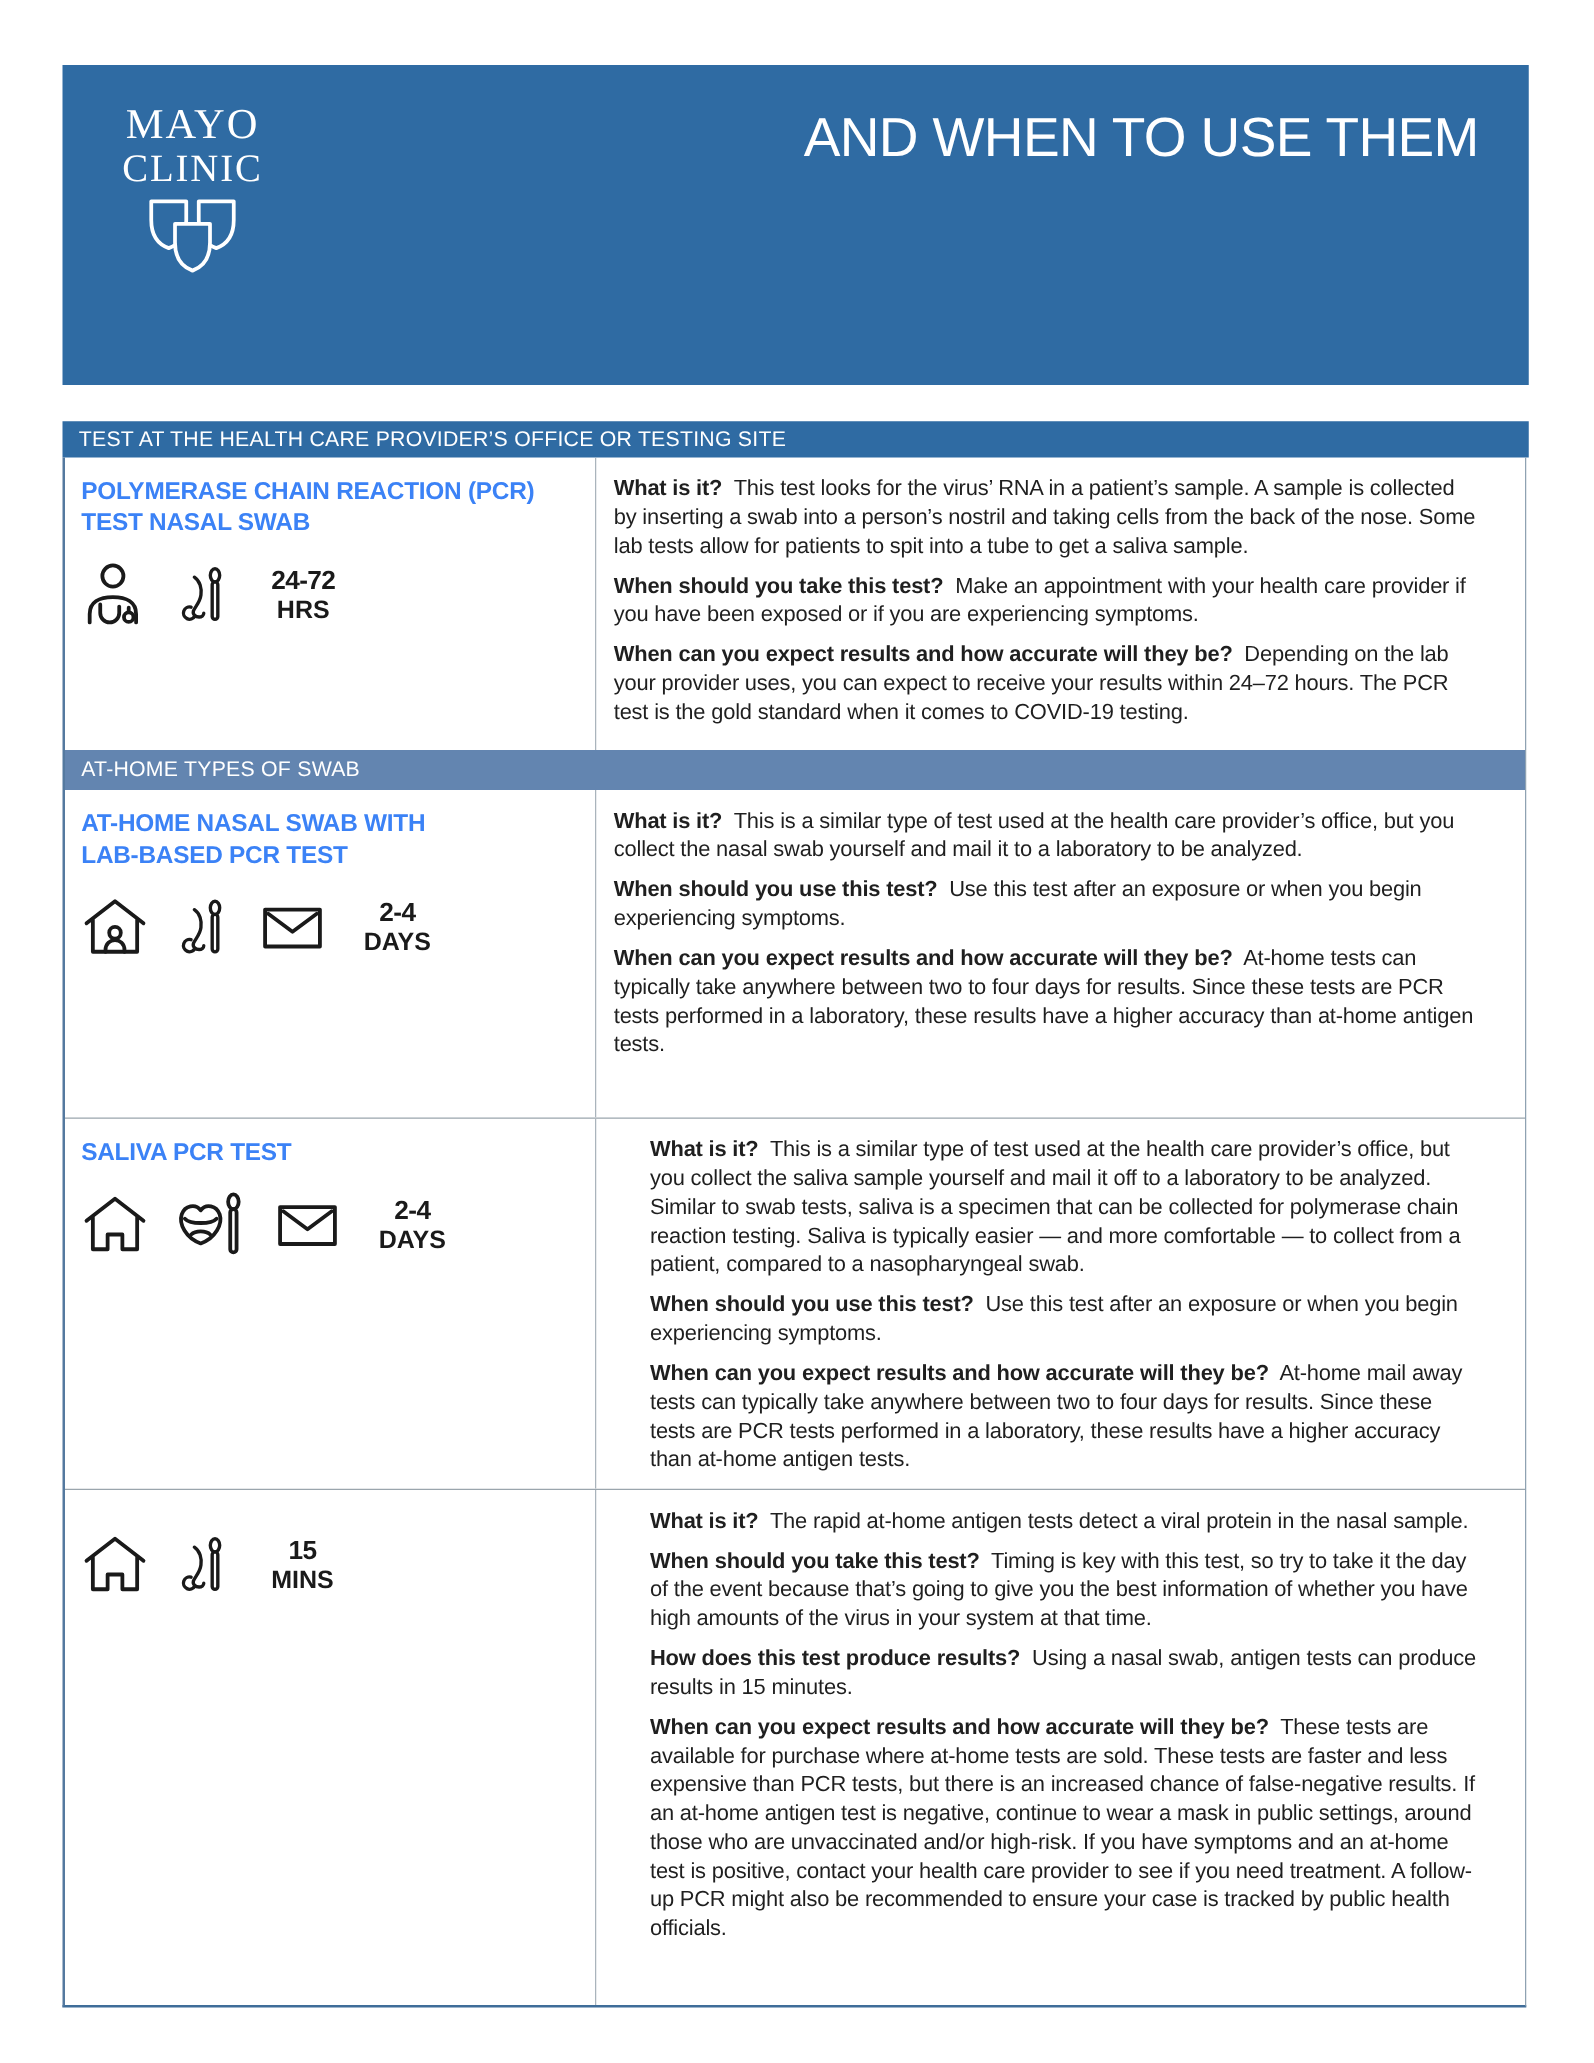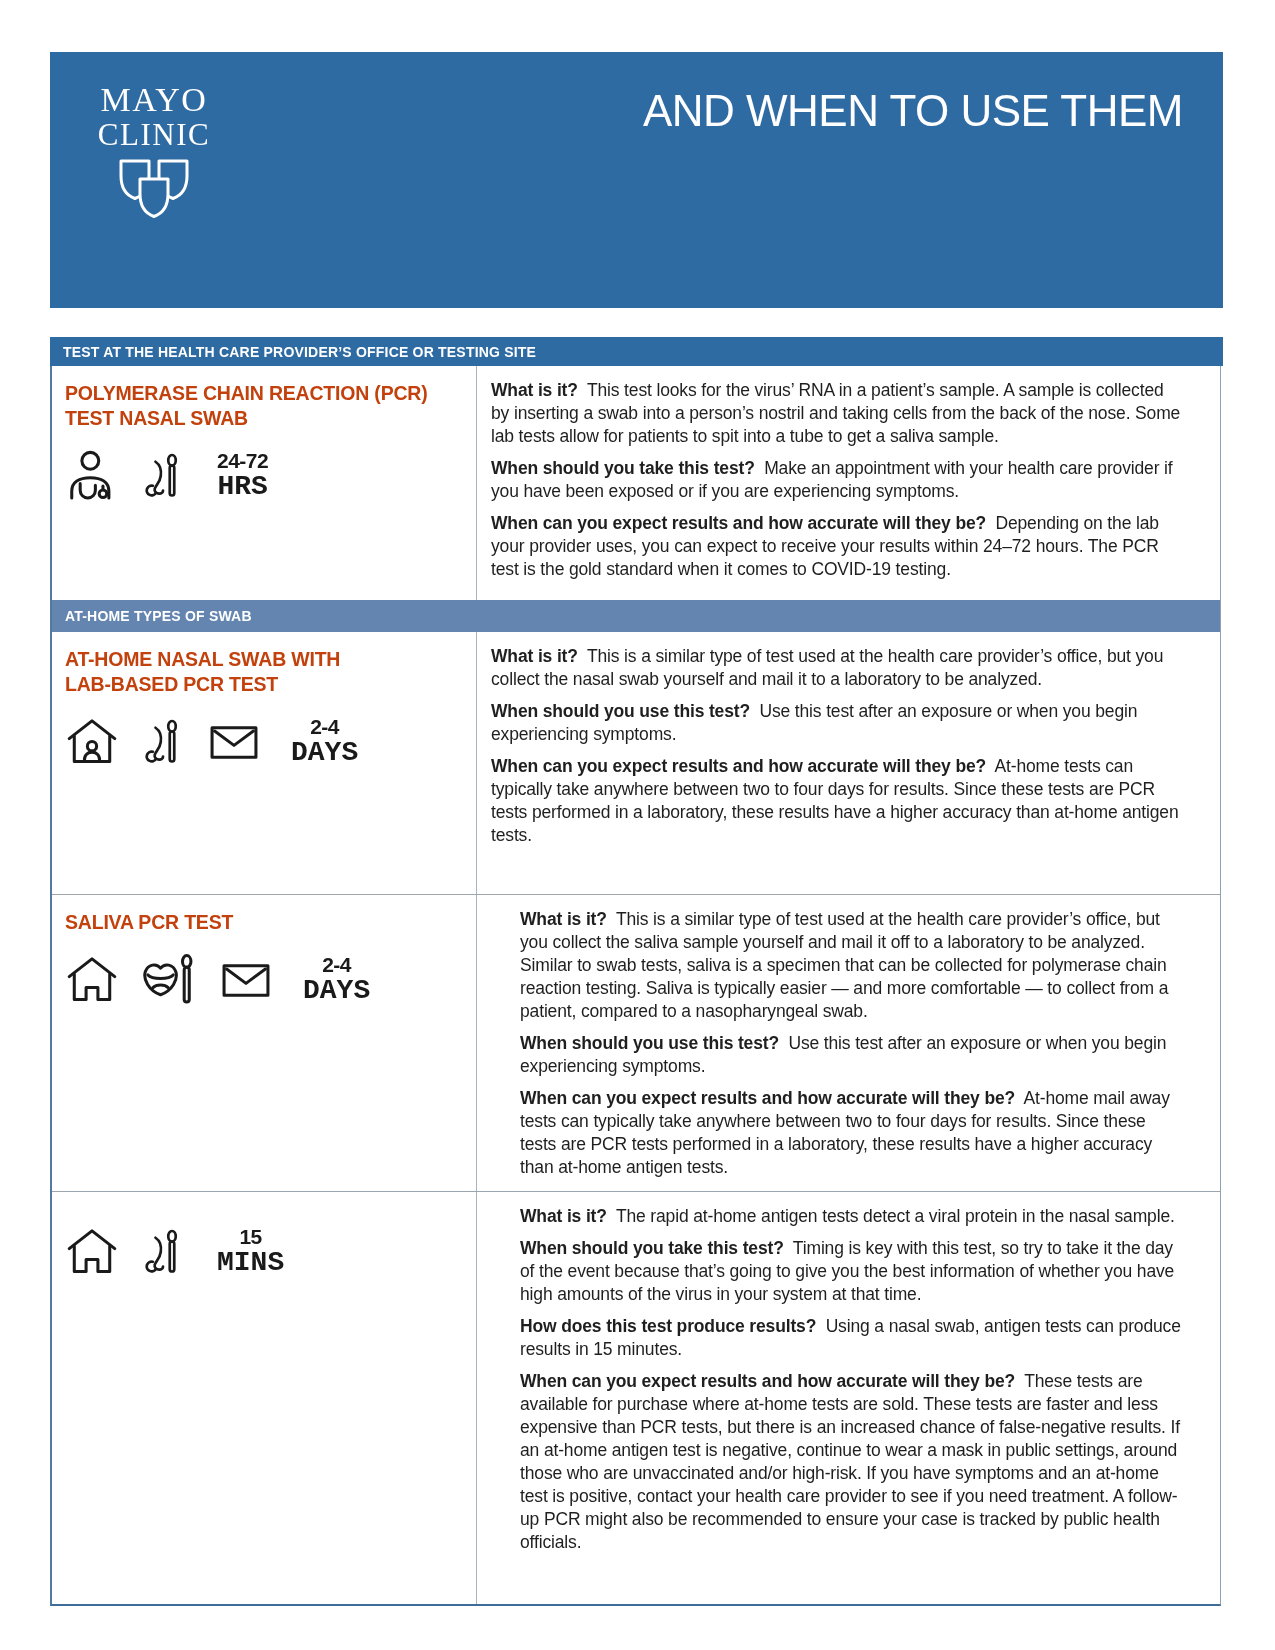--- a/index.html
+++ b/index.html
@@ -11,45 +11,45 @@
   .logo{position:absolute;left:34px;top:30px;width:140px;text-align:center;color:#fff;}
   .logo-line1{font-family:"Liberation Serif",serif;font-size:34px;letter-spacing:1.5px;line-height:1.05;}
   .logo-line2{font-family:"Liberation Serif",serif;font-size:31px;letter-spacing:1.5px;line-height:1.1;}
   .logo-shields{margin-top:6px;}
   .banner-text{position:absolute;right:40px;top:34px;text-align:right;color:#fff;}
   .banner-title1{font-size:46px;font-weight:700;letter-spacing:-1.5px;line-height:1.0;}
   .banner-title2{font-size:44px;font-weight:400;letter-spacing:-0.5px;line-height:1.05;margin-top:2px;}
   .banner-subtitle{margin-top:22px;font-size:17px;font-weight:700;line-height:1.5;white-space:pre-line;}
 
   
-  .bar{color:#fff;font-weight:700;font-size:14px;letter-spacing:0.2px;padding-left:13px;display:flex;align-items:center;}
+  .bar{color:#fff;font-weight:400;font-size:17px;letter-spacing:0.2px;padding-left:13px;display:flex;align-items:center;}
   .bar-dark{position:absolute;left:50px;top:337px;width:1160px;height:29px;background:#2f6ba3;}
   .bar-light{height:32px;background:#6385b0;}
 
   
   .table{position:absolute;left:50px;top:366px;width:1171px;
          border-left:2px solid #54799f;border-right:1px solid #8fa2b2;border-bottom:2px solid #3f6d99;
          box-sizing:border-box;}
   .row{display:flex;overflow:hidden;box-sizing:border-box;}
   .row + .row{border-top:1px solid #9aa5ad;gap:29px;}
   .row-h1{height:234px;}
   .row-h2{height:262px;}
   .row-h3{height:297px;}
   .row-h4{height:413px;}
   .cell-left{width:425px;flex:0 0 425px;border-right:1px solid #aab4bc;box-sizing:border-box;padding:15px 10px 0 13px;}
   .cell-right{flex:1;padding:13px 36px 0 14px;box-sizing:border-box;}
-  .row-title{font-size:19.5px;font-weight:700;line-height:25px;letter-spacing:-0.2px;color:#c2410c;white-space:pre-line;}
+  .row-title{font-size:19.5px;font-weight:700;line-height:25px;letter-spacing:-0.2px;color:#3b82f6;white-space:pre-line;}
   .icon-strip{display:flex;align-items:center;gap:20px;margin-top:18px;}
   .icon svg{display:block;}
   .icon svg{height:54px;width:54px;stroke:#1a1a1a;fill:none;stroke-width:3.6;stroke-linecap:round;stroke-linejoin:round;}
   .icon-nasal-swab-icon svg{width:48px;}
   .icon-mouth-swab-icon svg{width:60px;}
   .time{margin-left:10px;text-align:center;color:#1a1a1a;line-height:1.1;}
   .time-val{font-size:21px;font-weight:700;letter-spacing:-0.5px;}
-  .time-unit{font-size:28px;font-weight:700;font-family:Liberation Mono, monospace;}
+  .time-unit{font-size:20px;font-weight:700;}
   .para{margin:0 0 9px 0;font-size:17.5px;line-height:23px;letter-spacing:-0.15px;color:#1f1f1f;}
   .para .lead{font-weight:700;}
   .hidden-defs{position:absolute;width:0;height:0;overflow:hidden;}
 </style>
 </head>
 <body>
 
 <svg class="hidden-defs" aria-hidden="true">
   <defs>
     <symbol id="sym-doctor-icon" viewBox="0 0 64 64">

